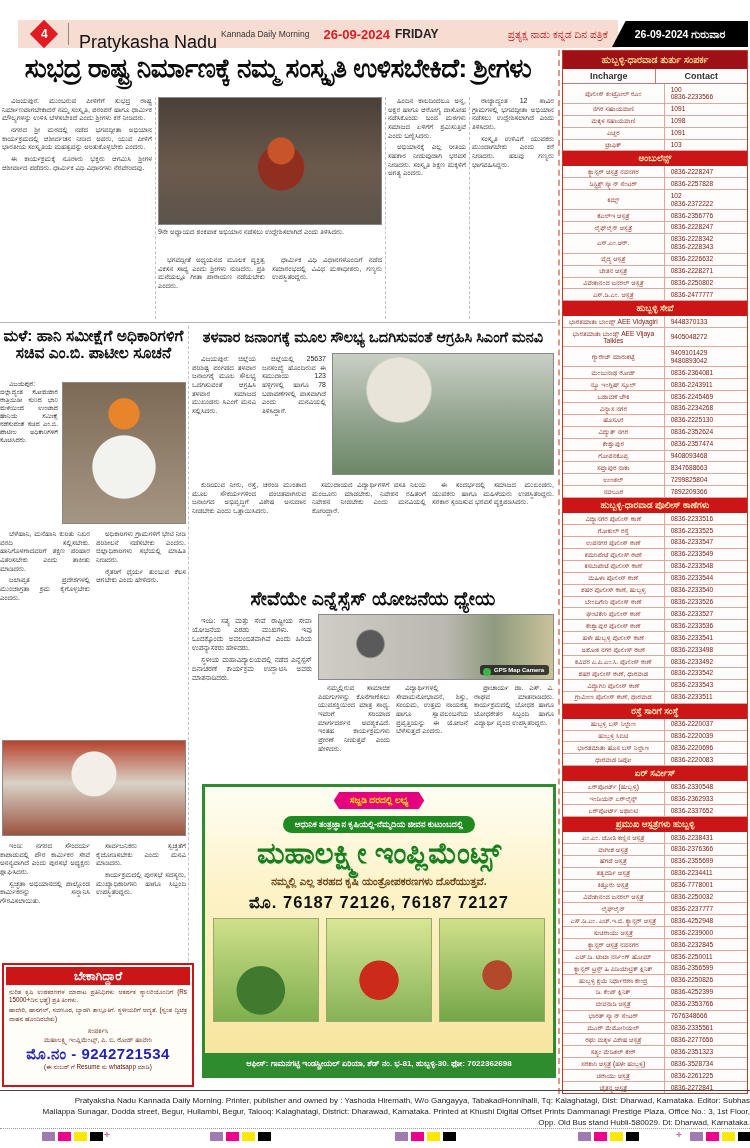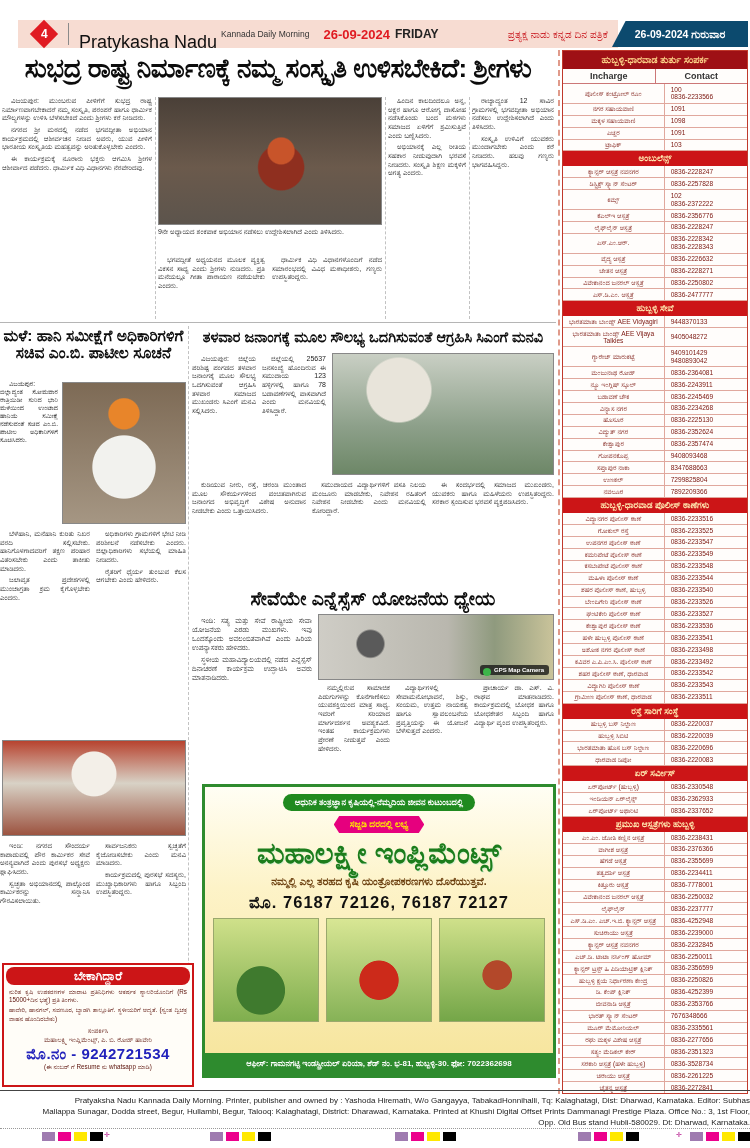--- a/index.html
+++ b/index.html
@@ -7,21 +7,21 @@
   
   .mast-strip{position:absolute;left:18px;top:20px;width:600px;height:28px;background:#f7dcd2;display:flex;align-items:center;}
   .diamond{width:20px;height:20px;background:#e01b22;transform:rotate(45deg);margin-left:16px;display:flex;align-items:center;justify-content:center;flex:none;}
   .diamond span{transform:rotate(-45deg);color:#fff;font-weight:bold;font-size:12px;}
   .mast-div{width:1px;height:22px;background:#8a8a8a;margin:0 10px 0 14px;}
   .mast-title{font-weight:normal;font-size:18px;color:#111;white-space:nowrap;margin-top:16px;}
   .mast-sub{font-size:8.5px;color:#333;margin-left:4px;white-space:nowrap;}
   .mast-date{color:#e01b22;font-weight:bold;font-size:13px;margin-left:14px;white-space:nowrap;}
   .mast-day{color:#222;font-weight:bold;font-size:12px;margin-left:5px;white-space:nowrap;}
   .mast-kn{color:#c8161d;font-weight:normal;font-size:10.5px;margin-left:auto;margin-right:10px;white-space:nowrap;}
-  .ribbon{position:absolute;left:612px;top:21px;width:136px;height:26px;background:#0c4a6e;color:#fff;font-weight:bold;font-size:10.5px;display:flex;align-items:center;justify-content:center;clip-path:polygon(10% 0,100% 0,100% 100%,0 100%);}
+  .ribbon{position:absolute;left:612px;top:21px;width:136px;height:26px;background:#000000;color:#fff;font-weight:bold;font-size:10.5px;display:flex;align-items:center;justify-content:center;clip-path:polygon(10% 0,100% 0,100% 100%,0 100%);}
   
   .hl{position:absolute;font-weight:bold;color:#0c0c0c;text-align:center;line-height:1.12;}
   
   .col{position:absolute;font-size:7px;line-height:1.24;text-align:justify;color:#1c1c1c;overflow:hidden;}
   .para{margin:0 0 3px 0;text-indent:9px;}
   .vsep{position:absolute;border-left:1px dashed #c2c2c2;}
   .hsep{position:absolute;border-top:1px solid #b5b5b5;}
   
   .photo{position:absolute;border:1px solid #888;box-sizing:border-box;}
   .ph-main{background:radial-gradient(circle at 55% 42%,#c8542a 0 9%,transparent 10%),radial-gradient(circle at 55% 55%,#8f2f1f 0 16%,transparent 17%),linear-gradient(180deg,#4a4038 0%,#6b5a4c 55%,#5c544c 100%);}
@@ -39,21 +39,21 @@
   .sb-cols{display:flex;border-bottom:1px solid #c77;}
   .sb-cols div{flex:1;font-weight:bold;font-size:9px;color:#333;text-align:center;padding:2px;}
   .sb-cols div:first-child{border-right:1px solid #c77;}
   .sb-body{flex:1;overflow:hidden;display:flex;flex-direction:column;}
   .sb-sec{background:#cc1517;color:#ffe9b0;font-weight:bold;font-size:8.8px;text-align:center;padding:2px 1px;}
   .sb-row{display:flex;border-bottom:1px solid #e0a89d;}
   .sb-name{flex:1.3;font-size:6.6px;color:#7a150e;text-align:center;padding:1.5px 2px;border-right:1px solid #e0a89d;display:flex;align-items:center;justify-content:center;line-height:1.15;}
   .sb-contact{flex:1;font-size:6.6px;color:#7a150e;padding:1.5px 2px 1.5px 6px;display:flex;flex-direction:column;justify-content:center;line-height:1.2;}
   
   .wanted{position:absolute;left:2px;top:963px;width:192px;height:124px;border:2px solid #cc1517;box-sizing:border-box;background:#fffdf8;}
-  .wanted-head{background:#cc1517;color:#fff;font-weight:bold;font-size:12px;text-align:center;padding:2px 0;margin:2px;border-radius:8px;}
+  .wanted-head{background:#cc1517;color:#fff;font-weight:bold;font-size:12px;text-align:center;padding:2px 0;margin:2px;}
   .wanted-body{font-size:6.3px;line-height:1.3;color:#5a1008;padding:1px 5px;text-align:justify;}
   .wanted-contact{font-size:6.6px;color:#5a1008;text-align:center;margin-top:1px;}
   .wanted-phone{color:#2222bb;font-weight:bold;font-size:15px;text-align:center;letter-spacing:.5px;margin-top:1px;}
   .wanted-note{font-size:6.3px;color:#5a1008;text-align:center;}
   
   .ad{position:absolute;left:202px;top:784px;width:354px;height:294px;border:3px solid #2e8b2e;box-sizing:border-box;background:linear-gradient(180deg,#fffef4 0%,#fdf3c8 35%,#f6e49a 100%);text-align:center;}
   .ad-pill{display:inline-block;background:#1f8a1f;color:#fff;font-weight:bold;font-size:8.3px;padding:3px 12px;border-radius:12px;margin-top:7px;}
   .ad-ribbon{display:inline-block;background:#e6007e;color:#ffe800;font-weight:bold;font-size:9px;padding:3px 16px;margin-top:5px;clip-path:polygon(6% 0,94% 0,100% 50%,94% 100%,6% 100%,0 50%);}
   .ad-title{color:#1c7d1c;font-weight:bold;font-size:29px;margin-top:6px;line-height:1;text-shadow:1px 1px 0 #d9efd0;}
   .ad-slogan{color:#6b3f0e;font-weight:bold;font-size:10.5px;margin-top:7px;}
@@ -185,22 +185,22 @@
         <div style="margin-bottom: 2px;">ನುರಿತ ಕೃಷಿ ಉಪಕರಣಗಳ ಮಾರಾಟ ಪ್ರತಿನಿಧಿಗಳು ಆಕರ್ಷಕ ಸ್ಯಾಲರಿಯೊಂದಿಗೆ (Rs 15000+ದಿನ ಭತ್ಯೆ) ಪ್ರತಿ ತಿಂಗಳು.</div>
         <div style="margin-bottom: 2px;">ಹಾವೇರಿ, ಹಾನಗಲ್, ಸವಣೂರ, ಬ್ಯಾಡಗಿ ತಾಲ್ಲೂಕಿಗೆ. ಸ್ಥಳೀಯರಿಗೆ ಆದ್ಯತೆ. (ಸ್ವಂತ ದ್ವಿಚಕ್ರ ವಾಹನ ಹೊಂದಿರಬೇಕು)</div>
       </div>
     <div class="wanted-contact">ಸಂಪರ್ಕಿಸಿ</div>
     <div class="wanted-contact">ಮಹಾಲಕ್ಷ್ಮಿ ಇಂಪ್ಲಿಮೆಂಟ್ಸ್, ಪಿ. ಬಿ. ರೋಡ್ ಹಾವೇರಿ</div>
     <div class="wanted-phone">ಮೊ.ನಂ - 9242721534</div>
     <div class="wanted-note">(ಈ ನಂಬರ್ ಗೆ Resume ನು whatsapp ಮಾಡಿ)</div>
   </div>
 
   <div class="ad">
+    <div><span class="ad-ribbon">ಸಜ್ಜಡಿ ದರದಲ್ಲಿ ಲಭ್ಯ</span></div>
     <div><span class="ad-pill">ಆಧುನಿಕ ತಂತ್ರಜ್ಞಾನ ಕೃಷಿಯಲ್ಲಿ-ನೆಮ್ಮದಿಯ ಜೀವನ ಕುಟುಂಬದಲ್ಲಿ</span></div>
-    <div><span class="ad-ribbon">ಸಜ್ಜಡಿ ದರದಲ್ಲಿ ಲಭ್ಯ</span></div>
     <div class="ad-title">ಮಹಾಲಕ್ಷ್ಮೀ ಇಂಪ್ಲಿಮೆಂಟ್ಸ್</div>
     <div class="ad-slogan">ನಮ್ಮಲ್ಲಿ ಎಲ್ಲ ತರಹದ ಕೃಷಿ ಯಂತ್ರೋಪಕರಣಗಳು ದೊರೆಯುತ್ತವೆ.</div>
     <div class="ad-phone">ಮೊ. 76187 72126, 76187 72127</div>
     <div class="ad-photos">
       <div class="ad-ph g1"></div>
       <div class="ad-ph g2"></div>
       <div class="ad-ph g3"></div>
     </div>
     <div class="ad-addr">ಆಫೀಸ್: ಗಾಮನಗಟ್ಟಿ ಇಂಡಸ್ಟ್ರೀಯಲ್ ಏರಿಯಾ, ಶೆಡ್ ನಂ. ಭ-81, ಹುಬ್ಬಳ್ಳಿ-30. ಫೋ: 7022362698</div>
   </div>

